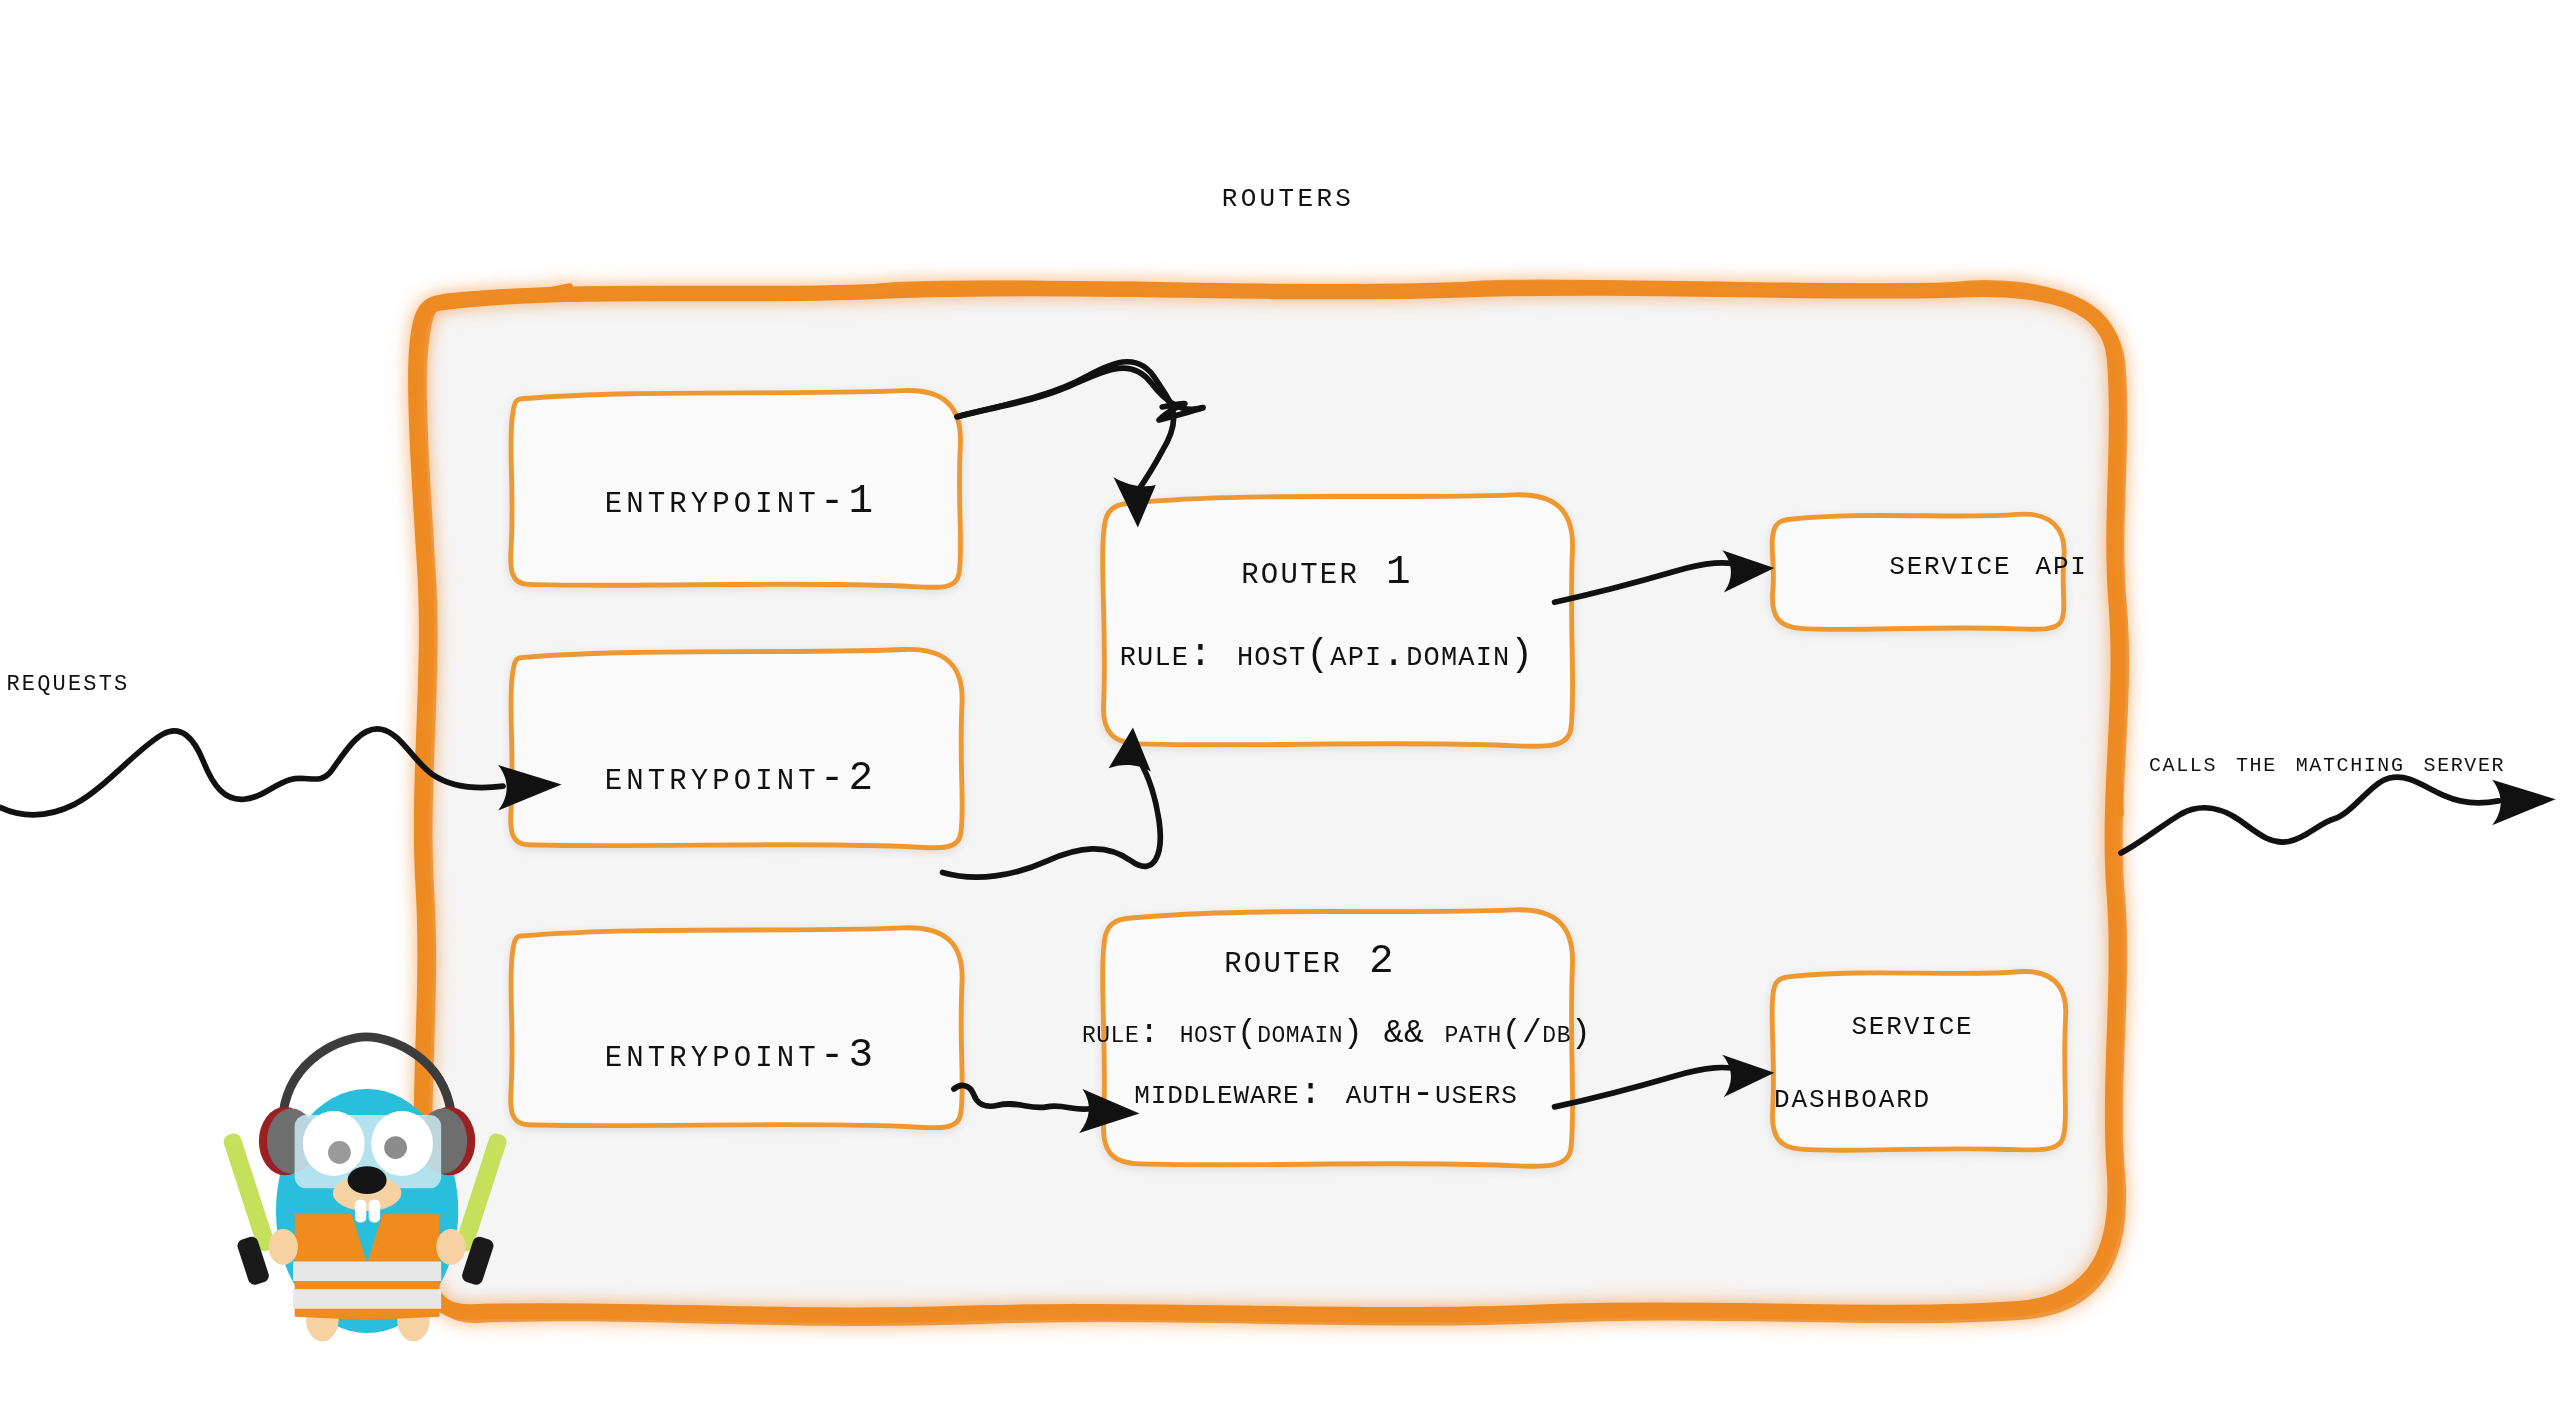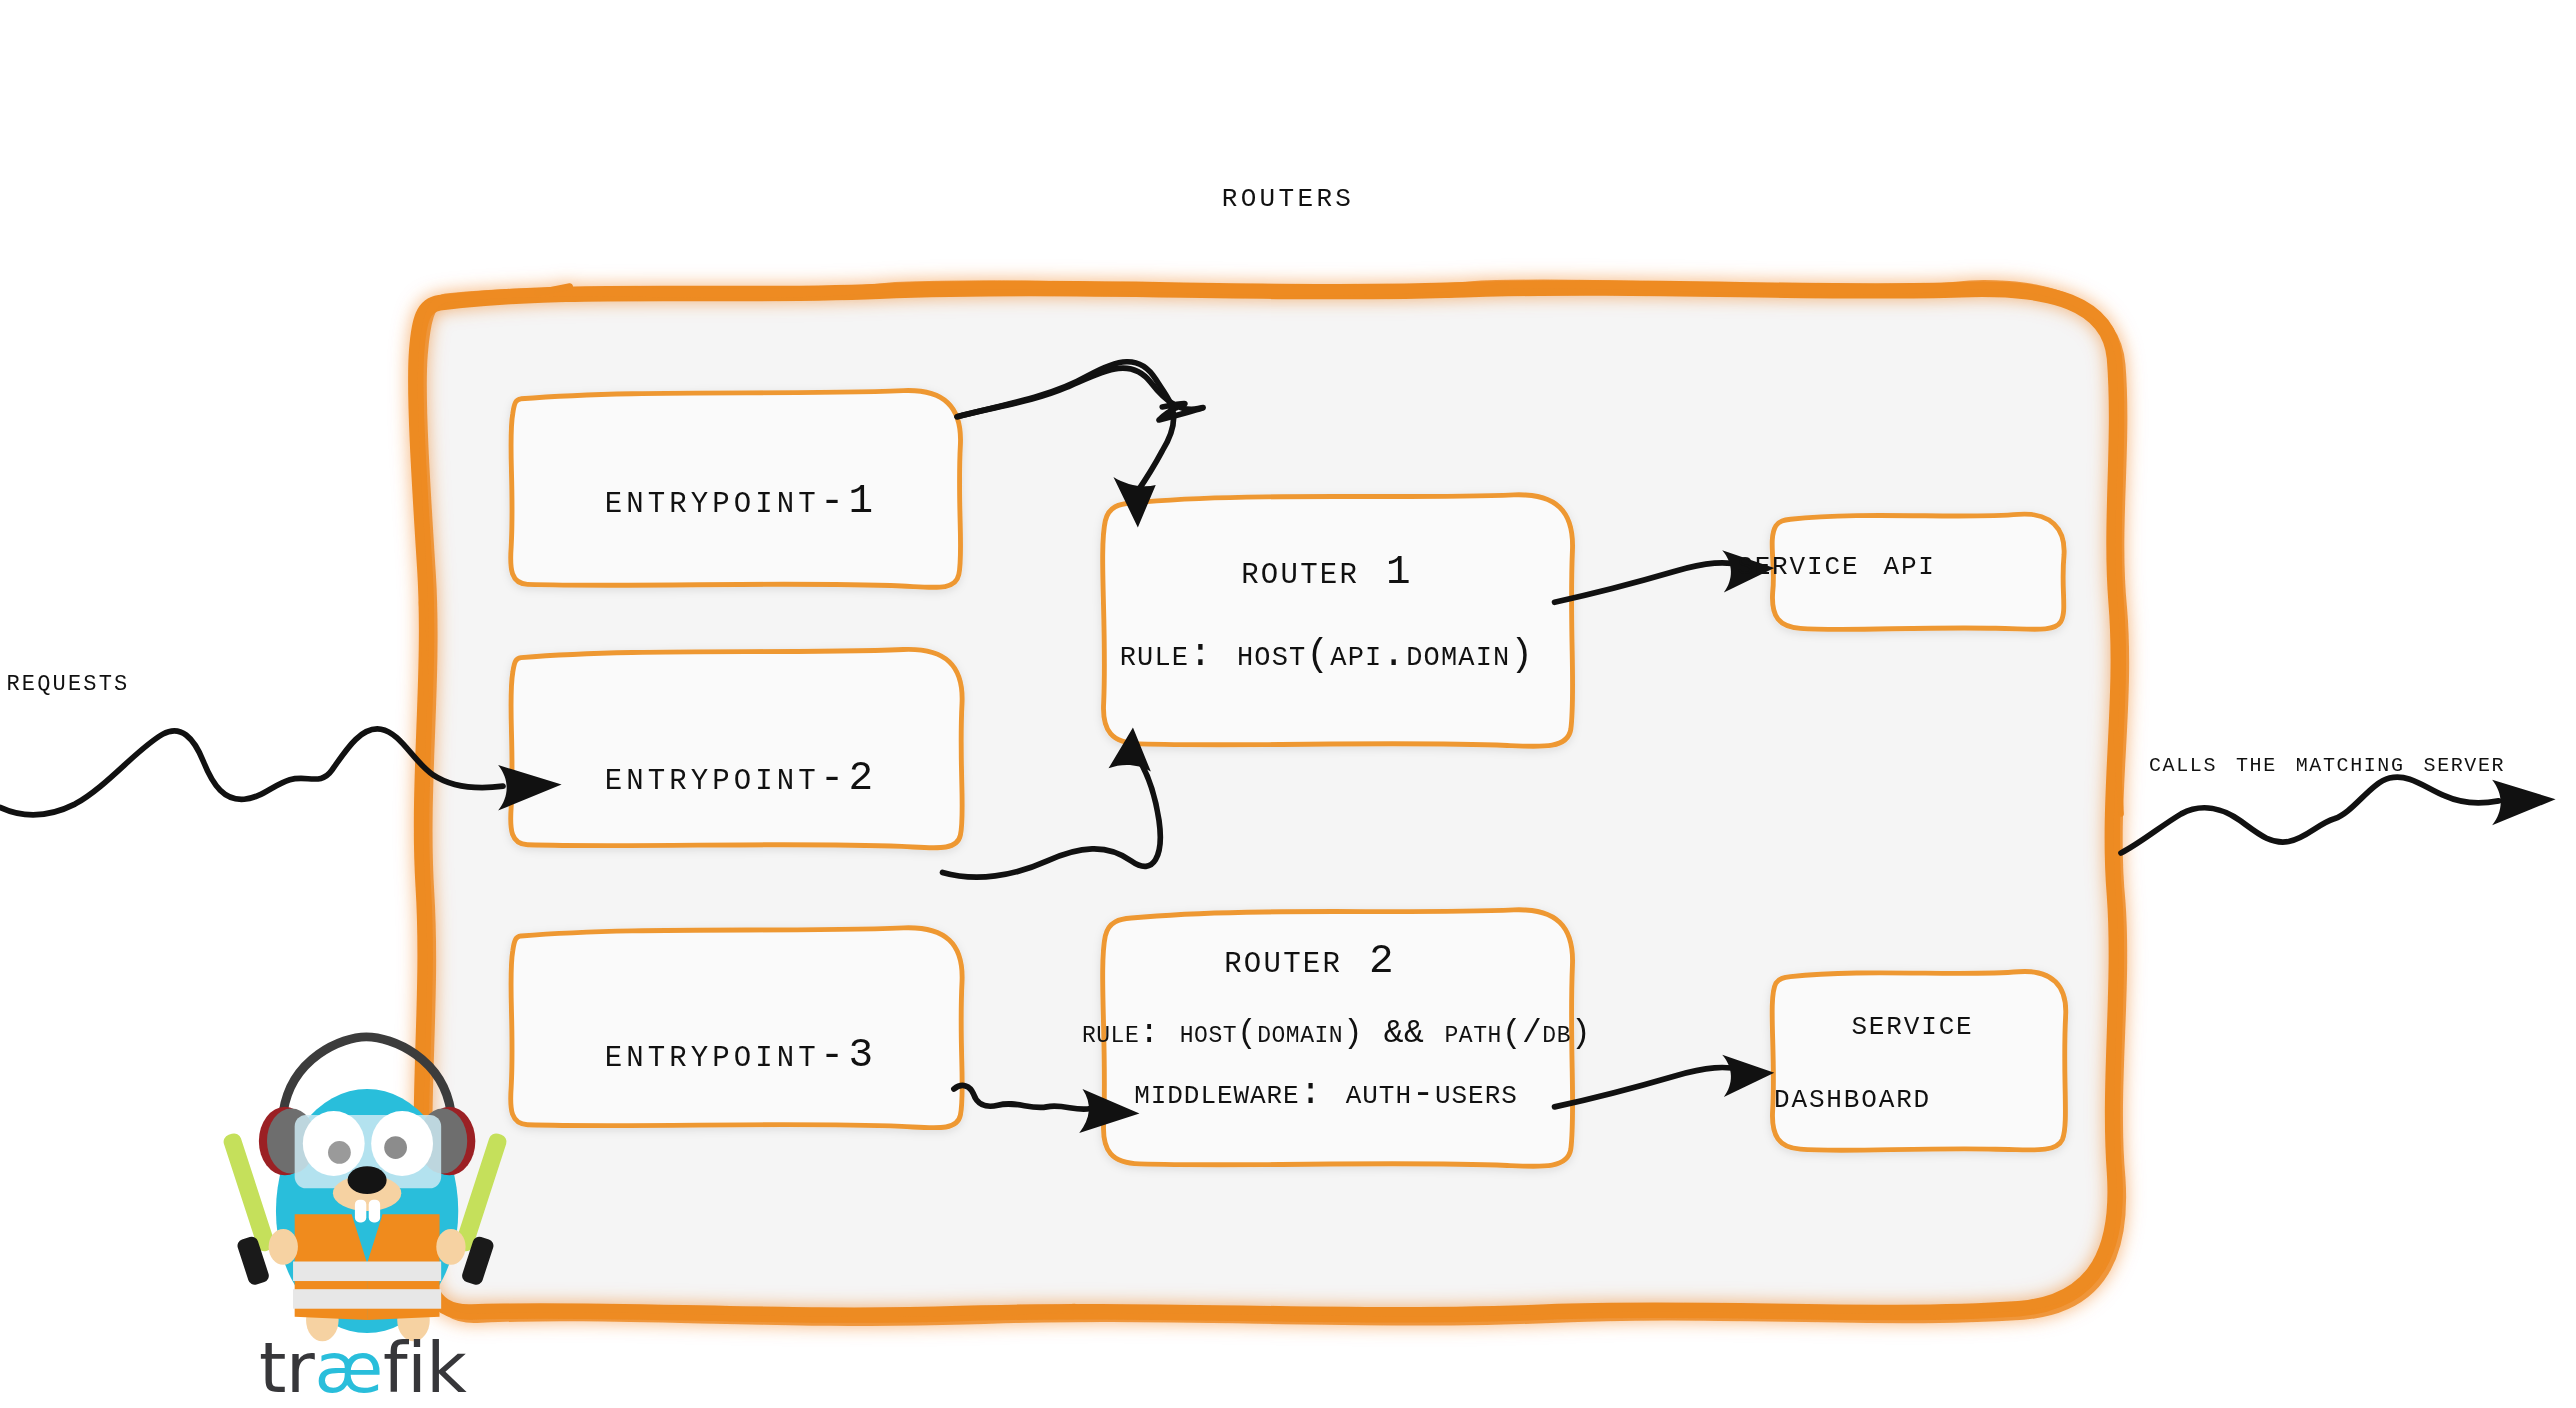--- a/index.html
+++ b/index.html
@@ -130,21 +130,21 @@
     left: 1082px; top: 1074px;
     width: 488px; text-align: center;
     font-size: 37px;
     font-variant: small-caps;
     text-transform: lowercase;
     letter-spacing: 0.025em;
   }
 
   
   #svc-api-label {
-    left: 1698px; top: 545px;
+    left: 1850px; top: 545px;
     width: 277px; text-align: center;
     font-size: 37px;
     font-variant: small-caps;
     text-transform: lowercase;
     letter-spacing: 0.05em;
   }
   #svc-dash-l1 {
     left: 1774px; top: 1005px;
     width: 277px; text-align: center;
     font-size: 37px;
@@ -459,16 +459,15 @@
   <div class="tnode hw" id="r1-rule">rule: Host(api.domain)</div>
 
   <div class="tnode hw" id="r2-title">Router 2</div>
   <div class="tnode hw" id="r2-rule">rule: Host(domain) &amp;&amp; Path(/db)</div>
   <div class="tnode hw" id="r2-mw">Middleware: auth-users</div>
 
   <div class="tnode hw" id="svc-api-label">Service API</div>
   <div class="tnode hw" id="svc-dash-l1">Service</div>
   <div class="tnode hw" id="svc-dash-l2">Dashboard</div>
 
-  <div id="traefik-wordmark"><span>tr</span><span class="ae">æ</span><span>fik</span></div>
 
 </div>
 
 
 </body></html>

